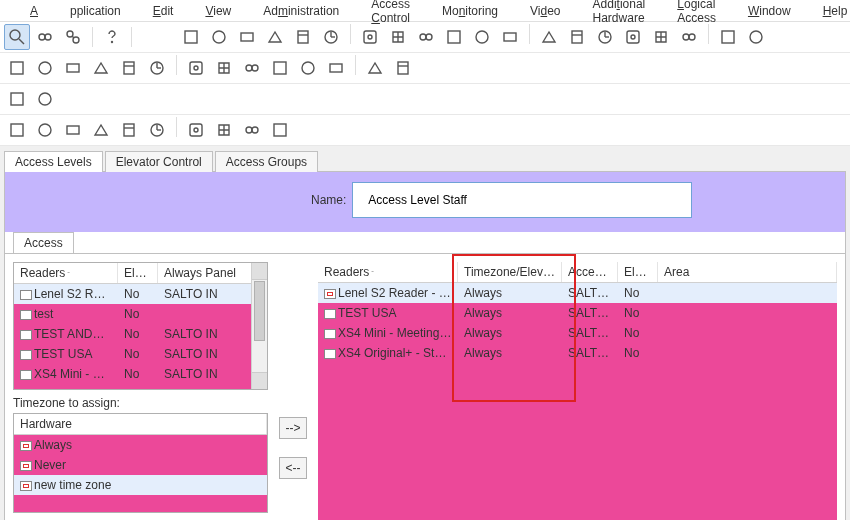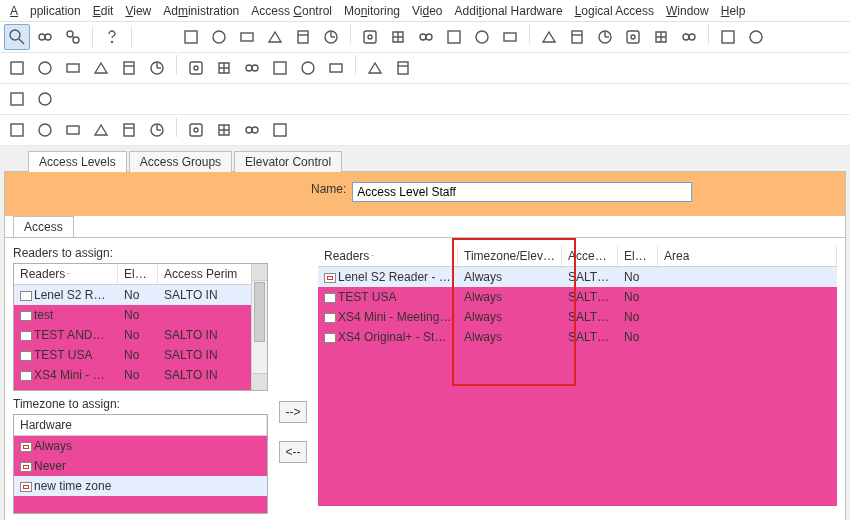--- a/index.html
+++ b/index.html
@@ -1,38 +1,38 @@
 <!DOCTYPE html>
 <html><head>
 <meta charset="utf-8">
 <style>
 * { box-sizing: border-box; margin: 0; padding: 0; font-family: "Segoe UI", Tahoma, sans-serif; font-size: 12px; }
 body { background: #f0f0f0; width: 850px; height: 520px; overflow: hidden; color: #333; }
 
 
 .menubar { background: #fff; height: 22px; display: flex; align-items: center; padding: 0 4px; border-bottom: 1px solid #e0e0e0; }
-.menubar span { padding: 2px 6px; cursor: default; }
+.menubar span { padding: 2px 6px; cursor: default; margin-left: 20px; }
 .menubar span u { text-decoration: underline; }
 
 
 .toolbar { background: #fff; display: flex; align-items: center; padding: 2px 4px; gap: 2px; flex-wrap: wrap; border-bottom: 1px solid #e8e8e8; }
 .tb-btn { width: 26px; height: 26px; display: flex; align-items: center; justify-content: center; border: 1px solid transparent; border-radius: 2px; color: #555; }
 .tb-btn.active { background: #d6e6f7; border-color: #7aa8d8; }
 .tb-sep { width: 1px; height: 20px; background: #ddd; margin: 0 4px; }
 .tb-btn svg { width: 18px; height: 18px; stroke: #555; fill: none; stroke-width: 1.4; }
 
 
-.tabbar { display: flex; margin-top: 4px; padding-left: 4px; margin-left: 24px; }
+.tabbar { display: flex; margin-top: 4px; padding-left: 4px; }
 .tab { background: #fff; border: 1px solid #c0c0c0; border-bottom: none; padding: 3px 10px; margin-right: 2px; position: relative; top: 1px; }
 .tab.inactive { background: #f6f6f6; }
 
 
-.form-line { background: #fdba74; display: flex; align-items: flex-start; padding: 10px 6px 14px 6px; border: 1px solid #c0c0c0; border-bottom: none; margin: 0 4px; }
+.form-line { background: #c4b5fd; display: flex; align-items: center; padding: 10px 6px 14px 6px; border: 1px solid #c0c0c0; border-bottom: none; margin: 0 4px; }
 .form-line label { margin-left: 300px; margin-right: 6px; }
-.form-line input { width: 340px; height: 20px; border: 1px solid #6fa2d6; padding: 2px 4px; outline: none; }
+.form-line input { width: 340px; height: 36px; border: 1px solid #6fa2d6; padding: 2px 15px; outline: none; }
 
 
 .subtabbar { display: flex; padding-left: 8px; background: #fff; border: 1px solid #c0c0c0; border-top: none; border-bottom: none; margin: 0 4px; }
 .subtab { border: 1px solid #c0c0c0; border-bottom: none; padding: 3px 10px; margin-right: 2px; }
 .subtab.inactive { background: #f6f6f6; }
 
 
 .content { background: #fff; border: 1px solid #c0c0c0; border-top: 1px solid #c0c0c0; margin: 0 4px; padding: 8px; display: flex; gap: 10px; height: 290px; }
 
 .col-left { width: 255px; display: flex; flex-direction: column; }
@@ -384,42 +384,41 @@
       <div class="tb-btn">
         <svg viewBox="0 0 18 18">
           <rect x="3" y="3" width="12" height="12"></rect>
         </svg>
       </div>
     </div>
   </div>
 
 <div class="tabbar">
   <div class="tab">Access Levels</div>
+  <div class="tab inactive">Elevator Control</div>
   <div class="tab inactive">Access Groups</div>
-  <div class="tab inactive">Elevator Control</div>
 </div>
 
 <div class="form-line">
   <label>Name:</label>
   <input type="text" value="Access Level Staff" style="">
 </div>
 
 <div class="subtabbar">
   <div class="subtab">Access</div>
 </div>
 
 <div class="content">
 
   <div class="col-left">
-    <div class="section-label">Readers to assign:</div>
     <div class="listbox" style="height:128px">
       <div class="listbox-head">
         <div class="hcell" style="width:104px"><span>Readers</span><span class="sort-arrows">ˆ</span></div>
         <div class="hcell" style="width:40px">Elev...</div>
-        <div class="hcell" style="flex:1">Access Perim</div>
+        <div class="hcell" style="flex:1">Always Panel</div>
       </div>
       <div id="left-rows">
           <div class="lrow sel">
             <div class="lcell" style="width:104px"><span class="row-icon"></span>Lenel S2 Read...</div>
             <div class="lcell" style="width:40px">No</div>
             <div class="lcell" style="flex:1">SALTO IN</div>
           </div>
           <div class="lrow">
             <div class="lcell" style="width:104px"><span class="row-icon"></span>test</div>
             <div class="lcell" style="width:40px">No</div>

